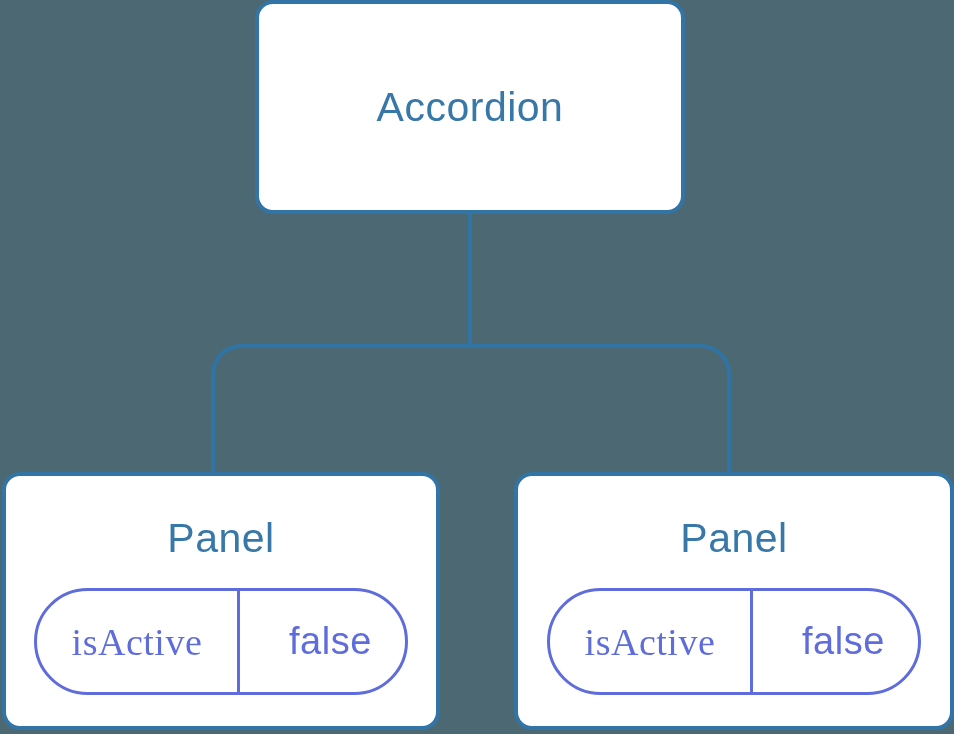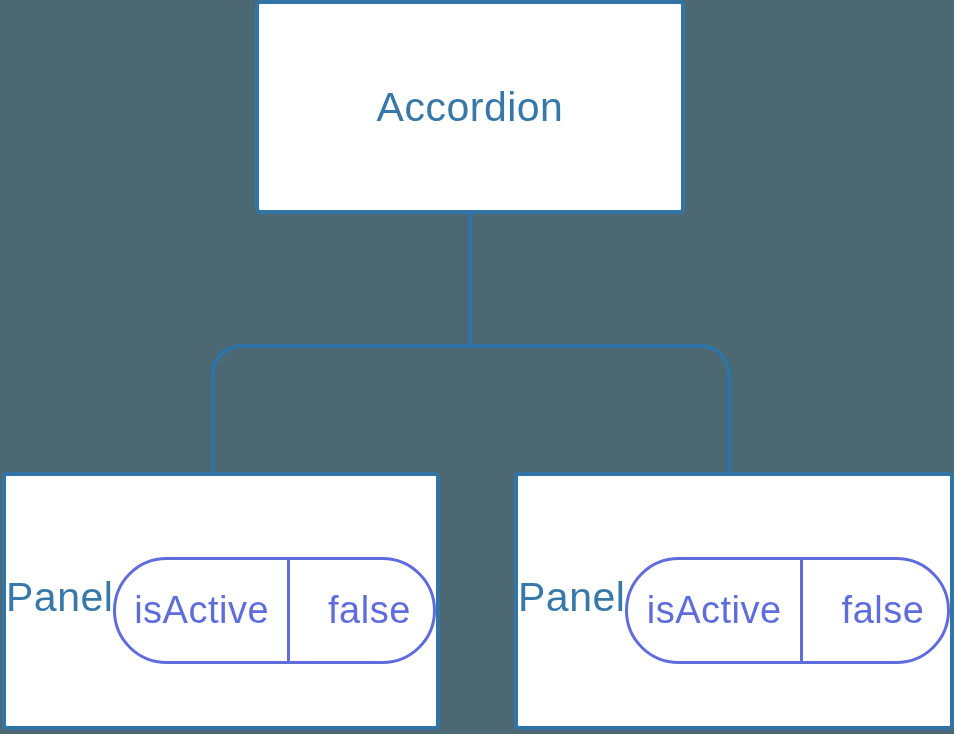--- a/index.html
+++ b/index.html
@@ -18,21 +18,21 @@
     font-family: "Liberation Sans", "DejaVu Sans", sans-serif;
   }
   .diagram {
     position: relative;
     width: 954px; height: 734px;
   }
   .box {
     position: absolute;
     background: var(--box-fill);
     border: 4px solid var(--box-border);
-    border-radius: 5px;
+    border-radius: 18px;
   }
   .node-label {
     color: var(--label);
     font-size: 41px;
     font-weight: 500;
     letter-spacing: 0.5px;
     line-height: 48px;
     text-align: center;
     display: block;
   }
@@ -54,22 +54,23 @@
     left: 211px; top: 344px;
     width: 520px; height: 128px;
     border: 4px solid var(--line);
     border-bottom: none;
     border-radius: 30px 30px 0 0;
   }
   .panel {
     top: 472px;
     width: 438px; height: 258px;
     display: flex;
+    flex-direction: column;
     align-items: center;
-    padding-top: 18px;
+    padding-top: 38px;
   }
   .panel-left  { left: 2px; }
   .panel-right { left: 514px; width: 440px; }
   .panel .node-label { margin-bottom: 26px; }
   .pill {
     display: flex;
     width: 374px; height: 107px;
     border: 3px solid var(--pill);
     border-radius: 999px;
     background: var(--box-fill);
@@ -80,20 +81,21 @@
     align-items: center;
     justify-content: center;
     color: var(--pill);
     font-size: 38px;
     font-weight: 400;
     letter-spacing: 0.5px;
   }
   .pill-key {
     flex: 1.34;
     border-right: 3px solid var(--pill);
+    font-family: Liberation Serif, serif;
   }
   .pill-value { flex: 1; margin-left: 16px; }
 </style>
 </head>
 <body>
 
 <div class="diagram">
 
   <div class="box accordion">
     <span class="node-label">Accordion</span>

